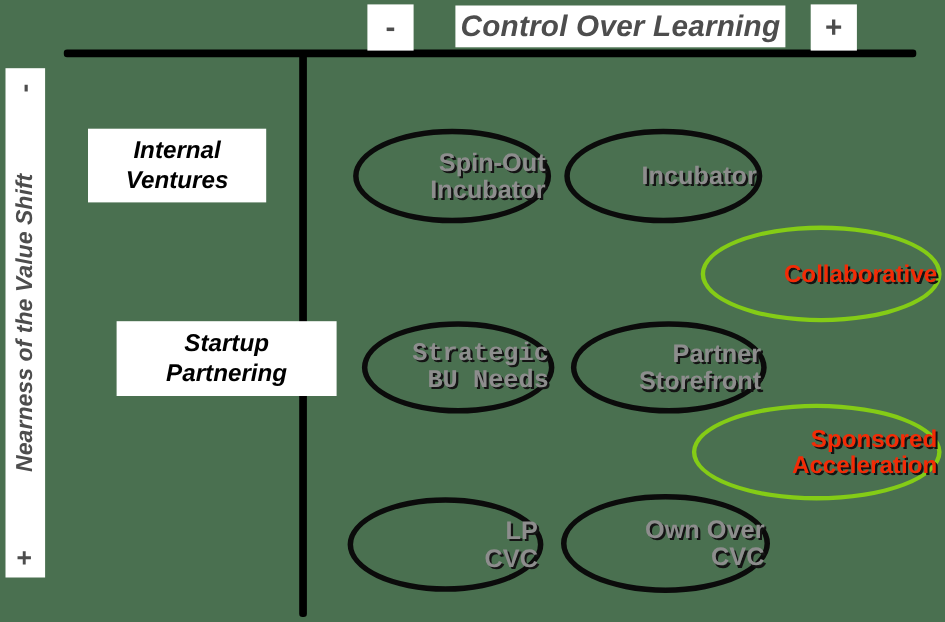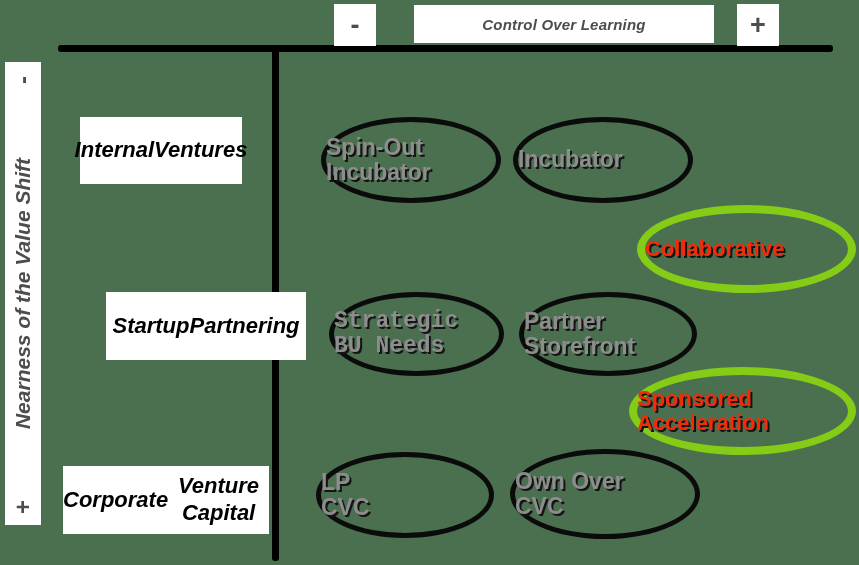--- a/index.html
+++ b/index.html
@@ -23,21 +23,21 @@
   }
 
   
   .chip{
     position:absolute;background:#ffffff;
     display:flex;align-items:center;justify-content:center;
     color:#4d4d4d;font-weight:bold;font-style:italic;
     line-height:1;
   }
   .chip-minus{left:334px;top:4px;width:42px;height:42px;font-size:27px;font-style:normal;}
-  .chip-title{left:414px;top:5px;width:300px;height:38px;font-size:15px;letter-spacing:.2px;}
+  .chip-title{left:414px;top:5px;width:300px;height:38px;font-size:27px;letter-spacing:.2px;}
   .chip-plus{left:737px;top:4px;width:42px;height:42px;font-size:27px;font-style:normal;}
 
   
   .vaxis{
     position:absolute;left:5px;top:62px;width:36px;height:463px;
     background:#ffffff;
   }
   .vaxis-inner{
     position:absolute;left:0;top:0;width:36px;height:463px;
     display:flex;flex-direction:column;align-items:center;justify-content:space-between;
@@ -51,43 +51,43 @@
     color:#4d4d4d;font-size:21px;font-weight:bold;font-style:italic;
     white-space:nowrap;
     transform:rotate(-90deg);
     line-height:1;
   }
 
   
   .rowlabel{
     position:absolute;background:#ffffff;
     color:#000000;font-weight:bold;font-style:italic;
-    display:flex;flex-direction:row;align-items:center;justify-content:center;
+    display:flex;flex-direction:column;align-items:center;justify-content:center;
     font-size:22px;line-height:1.22;text-align:center;
   }
   .rowlabel-0{left:80px;top:117px;width:162px;height:67px;}
   .rowlabel-1{left:63px;top:292px;width:200px;height:68px;margin-left:43px;}
   .rowlabel-2{left:63px;top:466px;width:206px;height:68px;}
 
   
   .ell{
     position:absolute;
     border-radius:50%;
-    display:flex;flex-direction:column;align-items:flex-start;justify-content:center;
+    display:flex;flex-direction:column;align-items:flex-end;justify-content:center;
     text-align:center;font-weight:bold;line-height:1.1;
     box-sizing:border-box;
   }
   .ell-dark{
     border:5px solid #0b0b0b;
     color:#8d8d8d;
     text-shadow:2px 2px 0 #141414;
     font-size:23px;
   }
   .ell-red{
-    border:8px solid #84cc16;
+    border:4px solid #84cc16;
     color:#f32b06;
     text-shadow:2px 2px 0 #141414;
     font-size:22px;
   }
   .ell span{display:block;}
 
   .e-spinout   {left:321px;top:117px;width:180px;height:86px;}
   .e-spinin    {left:513px;top:117px;width:180px;height:86px;}
   .e-collab    {left:637px;top:205px;width:219px;height:88px;}
   .e-strategic {left:329px;top:292px;width:175px;height:84px;font-family:Liberation Mono, monospace;}
@@ -117,24 +117,20 @@
   </div>
 
   <div class="rowlabel rowlabel-0">
     <span>Internal</span>
     <span>Ventures</span>
   </div>
   <div class="rowlabel rowlabel-1">
     <span>Startup</span>
     <span>Partnering</span>
   </div>
-  <div class="rowlabel rowlabel-2">
-    <span>Corporate</span>
-    <span>Venture Capital</span>
-  </div>
 
   <div class="ell ell-dark e-spinout">
     <span>Spin-Out</span>
     <span>Incubator</span>
   </div>
 
   <div class="ell ell-dark e-spinin">
     <span>Incubator</span>
   </div>
 

